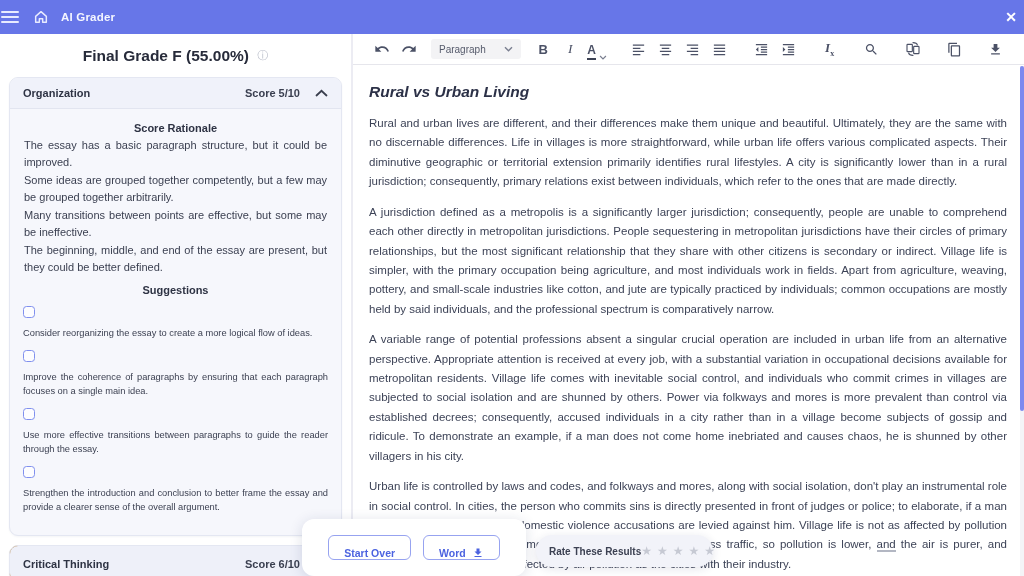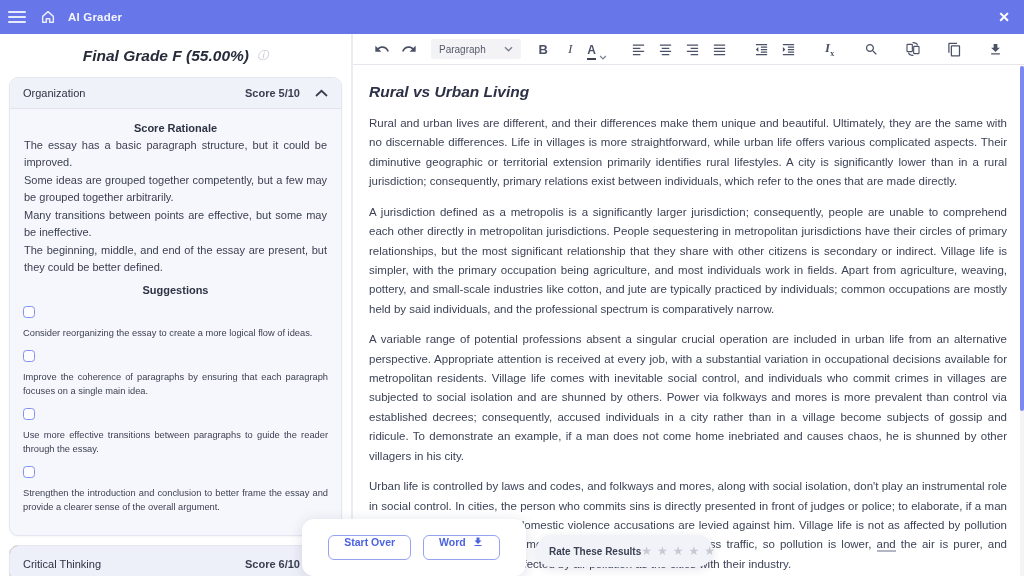--- a/index.html
+++ b/index.html
@@ -2,40 +2,40 @@
 <html><head>
 <meta charset="utf-8">
 <style>
   * { margin:0; padding:0; box-sizing:border-box; }
   html,body { width:1024px; height:576px; overflow:hidden; background:#fff;
               font-family:"Liberation Sans", sans-serif; }
   .app { position:relative; width:1024px; height:576px; background:#fff; overflow:hidden; }
 
   
   .header { position:absolute; left:0; top:0; width:1024px; height:34px; background:#6776e8;
-            display:flex; align-items:center; padding:0 8px; color:#fff; }
+            display:flex; align-items:center; padding:0 1px; color:#fff; }
   .hamburger { width:18px; height:12px; display:flex; flex-direction:column; justify-content:space-between; cursor:pointer; }
   .hamburger span { display:block; height:2px; border-radius:1px; background:#e8ebff; }
   .home-btn { margin-left:14px; display:flex; align-items:center; }
   .app-title { margin-left:12px; font-size:11.5px; font-weight:bold; letter-spacing:.2px; color:#f4f6ff; }
   .close-btn { margin-left:auto; font-size:14px; font-weight:bold; color:#fff; cursor:pointer; padding:2px 6px; }
 
   
   .sidebar { position:absolute; left:0; top:34px; width:352px; height:542px; background:#fff;
              border-right:1px solid #ececf3; overflow:hidden; }
-  .grade-row { margin-top:13px; text-align:center; font-size:15.5px; font-weight:bold; color:#272b3a;font-style:italic; }
+  .grade-row { margin-top:13px; text-align:center; font-size:15.5px; font-weight:bold; color:#272b3a; }
   .grade-info { font-size:11px; color:#b9bdc9; font-weight:normal; vertical-align:2px; margin-left:4px; }
 
   .score-card { margin:12px 9px 0 9px; border:1px solid #e4e7f2; border-radius:9px; overflow:hidden;
                 background:#f6f7fc; box-shadow:0 1px 2px rgba(40,50,90,.05); }
   .score-card.collapsed { background:#a16207; margin-top:9px; }
   .card-head { display:flex; align-items:center; height:31px; padding:0 13px; background:#f0f2fa;
                border-bottom:1px solid #e2e5f0; cursor:pointer; }
   .score-card.collapsed .card-head { background:#eef0f9; border-bottom:none; height:35px; }
-  .card-name { font-size:11px; font-weight:normal; color:#2e3344; }
+  .card-name { font-size:11px; font-weight:bold; color:#2e3344; }
   .card-score { margin-left:auto; font-size:11px; font-weight:bold; color:#3a3f50; }
   .card-chevron { margin-left:15px; display:flex; align-items:center; }
 
   .card-body { padding:4px 13px 12px 13px; }
   .sub-head { text-align:center; font-size:11px; font-weight:bold; color:#2e3344; margin:9px 0 3px; }
   .rat-p { font-size:11px; color:#3a3f50; text-align:justify; line-height:1.5; margin:2px 1px; }
   .sug-row { display:flex; align-items:flex-start; gap:9px; margin:9px 0;flex-direction:column; }
   .sug-cb { flex:0 0 auto; width:12px; height:12px; margin-top:1px; border:1.6px solid #8090ee;
             border-radius:3.5px; background:#fdfdff; cursor:pointer; }
   .sug-tx { font-size:9.3px; color:#3a3f50; text-align:justify; line-height:1.45; }
@@ -64,21 +64,21 @@
   .doc-p { font-size:11.5px; color:#3d4357; text-align:justify; line-height:1.69; margin:0 0 11px; }
   .flagged { border-bottom:2px solid #b3b7c3; }
 
   .scrollbar-track { position:absolute; right:0; top:32px; width:4px; height:510px; background:#f4f4f7; }
   .scrollbar-thumb { position:absolute; right:0; top:0; width:4px; height:345px; background:#7d89ef; border-radius:2px; cursor:pointer; }
 
   
   .actions-card { position:absolute; left:302px; top:519px; width:224px; height:57px; background:#fff;
                   border-radius:12px; box-shadow:0 2px 14px rgba(30,40,90,.14); z-index:6;
                   display:flex; align-items:center; justify-content:center; gap:12px; }
-  .ov-btn { display:flex; align-items:flex-start; justify-content:center; gap:6px; height:25px; padding:0 15px;
+  .ov-btn { display:flex; align-items:flex-end; justify-content:center; gap:6px; height:25px; padding:0 15px;
             background:#fff; border:1px solid #97a3f0; border-radius:6px; color:#4c63e0;
             font-size:10.5px; font-weight:bold; cursor:pointer; }
   .rate-pill { position:absolute; left:536px; top:535px; width:177px; height:32px; background:#f2f3f9;
                border-radius:17px; box-shadow:0 2px 10px rgba(30,40,90,.12); z-index:6;
                display:flex; align-items:center; padding:0 13px; gap:0; }
   .rate-label { font-size:10px; font-weight:bold; color:#3c4152; white-space:nowrap; }
   .star-wrap { display:flex; gap:5px; }
   .star { font-size:12px; color:#c6c9d3; line-height:1; cursor:pointer; }
 </style>
 </head>

